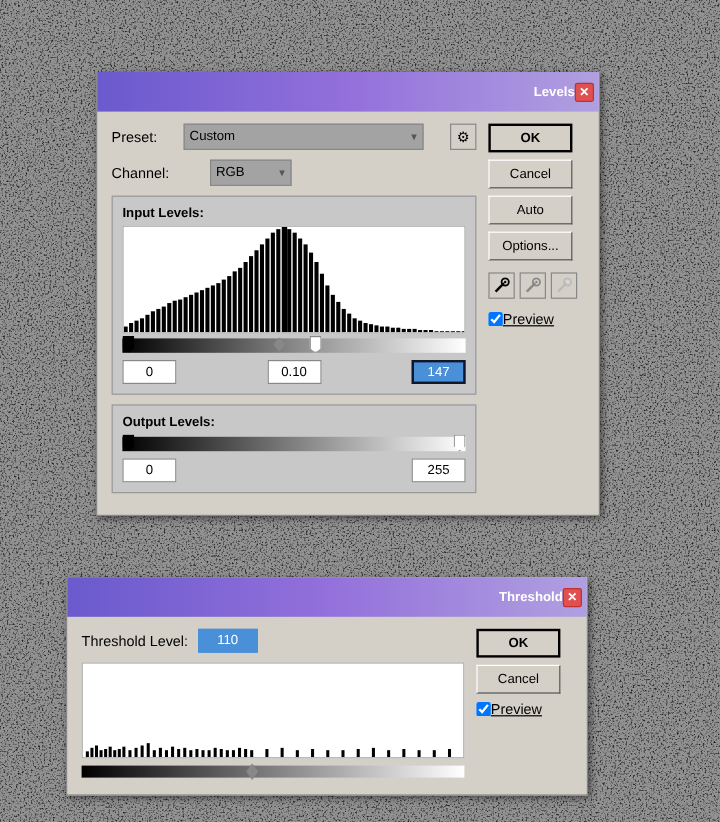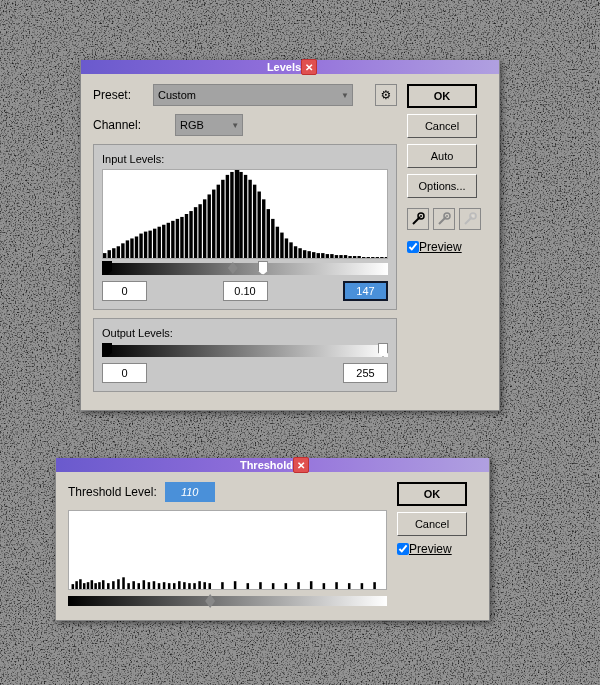--- a/index.html
+++ b/index.html
@@ -32,25 +32,25 @@
     
     .dialog {
       position: absolute;
       background: #d4d0c8;
       border: 1px solid #888;
       border-top: none;
       box-shadow: 2px 2px 6px rgba(0,0,0,0.5);
     }
 
     .dialog-titlebar {
-      height: 14px;
+      height: 33px;
       background: linear-gradient(to right, #6a5acd, #9370db, #b0a0e0);
       display: flex;
       align-items: center;
-      justify-content: center;
+      justify-content: flex-end;
       padding: 0 4px;
       cursor: move;
     }
 
     .dialog-title {
       color: white;
       font-size: 11px;
       font-weight: bold;
       padding-left: 4px;
     }
@@ -181,20 +181,21 @@
     .num-input.highlighted {
       background: #4a90d9;
       color: white;
       border: 2px solid #0f172a;
     }
 
     .section-label {
       font-size: 11px;
       margin-bottom: 4px;
       color: #000;
+      font-weight: bold;
     }
 
     .btn {
       width: 70px;
       height: 24px;
       background: #d4d0c8;
       border: 1px solid #888;
       border-top-color: #fff;
       border-left-color: #fff;
       border-bottom-color: #555;
@@ -236,21 +237,21 @@
       text-decoration: underline;
     }
 
     .checkbox-row input {
       width: 12px;
       height: 12px;
     }
 
     
     .threshold-dialog {
-      top: 458px;
+      top: 481px;
       left: 55px;
       width: 435px;
     }
 
     .threshold-body {
       padding: 10px 12px;
       display: flex;
       gap: 10px;
     }
 
@@ -283,21 +284,20 @@
 
     .threshold-input {
       width: 50px;
       height: 20px;
       border: 2px solid #4a90d9;
       background: #4a90d9;
       color: white;
       font-size: 11px;
       text-align: center;
       padding: 1px;
-      font-style: italic;
     }
 
     
     svg.histogram {
       width: 100%;
       height: 100%;
     }
   </style>
 </head>
 <body>

